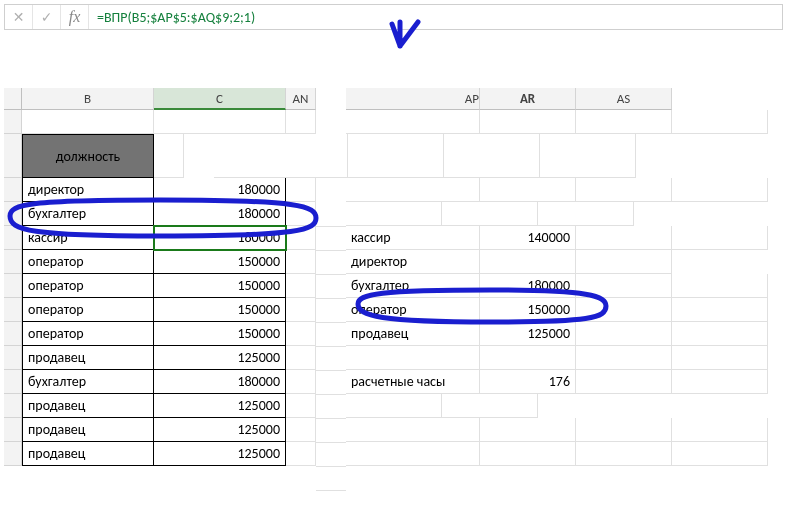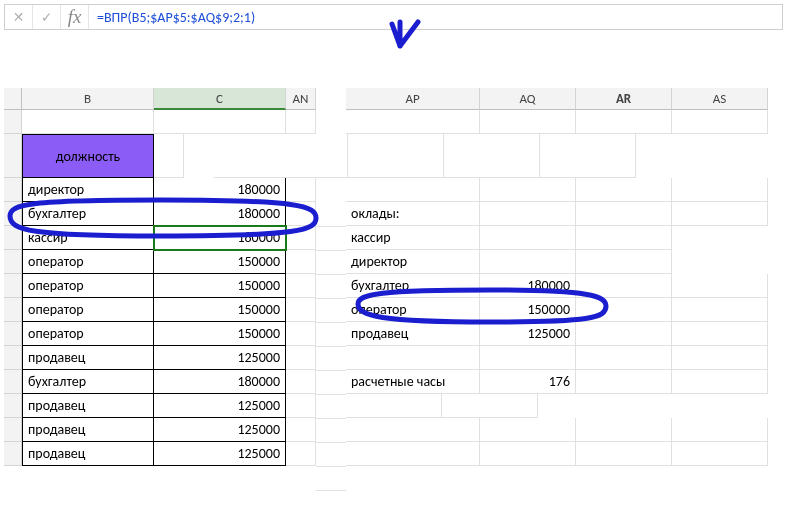--- a/index.html
+++ b/index.html
@@ -30,26 +30,26 @@
     align-items: center;
     justify-content: center;
     color: #b0b0b0;
     font-size: 14px;
     border-right: 1px solid #e5e5e5;
   }
   .fbar .btn.fx {
     font-style: italic;
     font-family: "Times New Roman", serif;
     color: #888;
-    font-size: 19px;
+    font-size: 16px;
   }
   .fbar .formula {
     flex: 1;
     padding: 0 8px;
-    color: #1d4ed8;
+    color: #15803d;
     font-family: Calibri, Arial, sans-serif;
   }
   
   .grid {
     position: absolute;
     left: 4px;
     top: 88px;
     width: 779px;
   }
   .colhdrs {
@@ -78,21 +78,21 @@
     min-width: 18px;
     background: #f3f3f3;
     border-right: 1px solid #bfbfbf;
     border-bottom: 1px solid #bfbfbf;
   }
   
   .cB  { width: 132px; min-width:132px; }
   .cC  { width: 132px; min-width:132px; }
   .cAN { width: 15px;  min-width:30px; }
   .cAO { width: 30px;  min-width:30px;margin-top:48px; }
-  .cAP { width: 134px; min-width:134px; }
+  .cAP { width: 134px; min-width:134px;text-align:right; }
   .cAQ { width: 96px;  min-width:96px; }
   .cAR { width: 96px;  min-width:96px;font-weight:bold; }
   .cAS { width: 96px;  min-width:96px; }
   .rows { }
   .row {
     display: flex;
     height: 24px;
   }
   .row.tall { height: 44px; }
   .cell {
@@ -104,21 +104,21 @@
     overflow: hidden;
     white-space: nowrap;
     background: #fff;
   }
   .cell.right { justify-content: flex-end; }
   .tbT { border-top: 1.5px solid #000; }
   .tbB { border-bottom: 1.5px solid #000; }
   .tbL { border-left: 1.5px solid #000; }
   .tbR { border-right: 1.5px solid #000; }
   .hdrcell {
-    background: #8b5cf6;
+    background: #737373;
     font-weight: normal;
     justify-content: center;
   }
   
   .active {
     outline: 2px solid #1a7a1a;
     outline-offset: -1px;
     z-index: 2;
     position: relative;
   }
@@ -143,21 +143,20 @@
 
 <div class="grid">
 
   <div class="colhdrs">
     <div class="corner"></div>
     <div class="ch cB">B</div>
     <div class="ch cC sel">C</div>
     <div class="ch cAN">AN</div>
     <div class="ch cAO">AO</div>
     <div class="ch cAP">AP</div>
-    <div class="ch cAQ">AQ</div>
     <div class="ch cAR">AR</div>
     <div class="ch cAS">AS</div>
   </div>
 
   <div class="rows">
 
     <div class="row">
       <div class="rownum"></div>
       <div class="cell cB"></div>
       <div class="cell cC"></div>
@@ -191,33 +190,33 @@
       <div class="cell cAR"></div>
       <div class="cell cAS"></div>
     </div>
 
     <div class="row">
       <div class="rownum"></div>
       <div class="cell cB tbL tbB tbR">бухгалтер</div>
       <div class="cell cC right tbB tbR">180000</div>
       <div class="cell cAN"></div>
       <div class="cell cAO"></div>
-      <div class="cell cAP">оклады:</div>
       <div class="cell cAQ"></div>
       <div class="cell cAR"></div>
       <div class="cell cAS"></div>
     </div>
 
     <div class="row">
       <div class="rownum"></div>
       <div class="cell cB tbL tbB tbR">кассир</div>
       <div class="cell cC right tbB tbR active">180000</div>
       <div class="cell cAN"></div>
       <div class="cell cAO"></div>
       <div class="cell cAP">кассир</div>
+      <div class="cell cAQ right">140000</div>
       <div class="cell cAR"></div>
       <div class="cell cAS"></div>
     </div>
 
     <div class="row">
       <div class="rownum"></div>
       <div class="cell cB tbL tbB tbR">оператор</div>
       <div class="cell cC right tbB tbR">150000</div>
       <div class="cell cAN"></div>
       <div class="cell cAO"></div>

